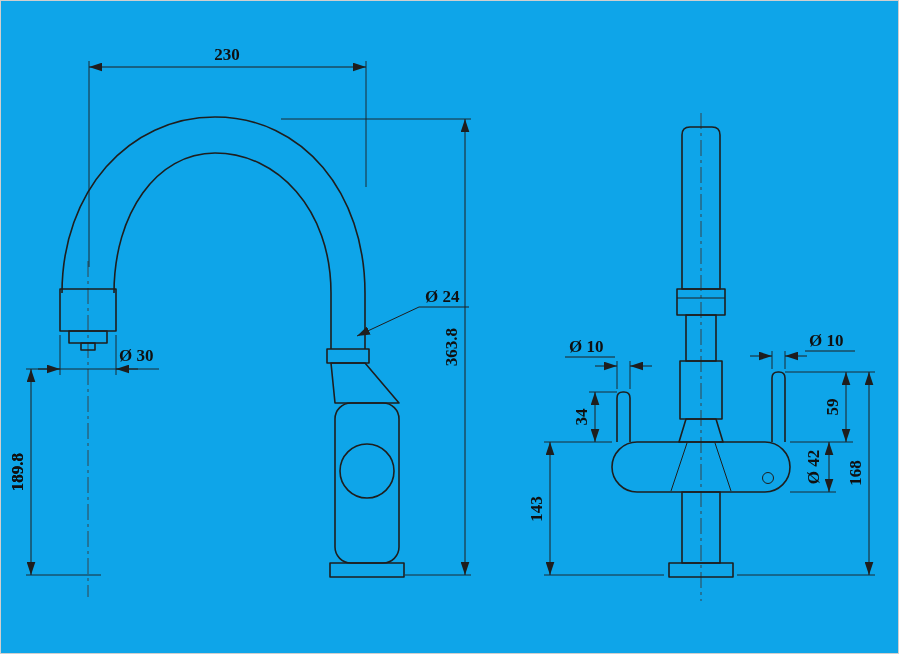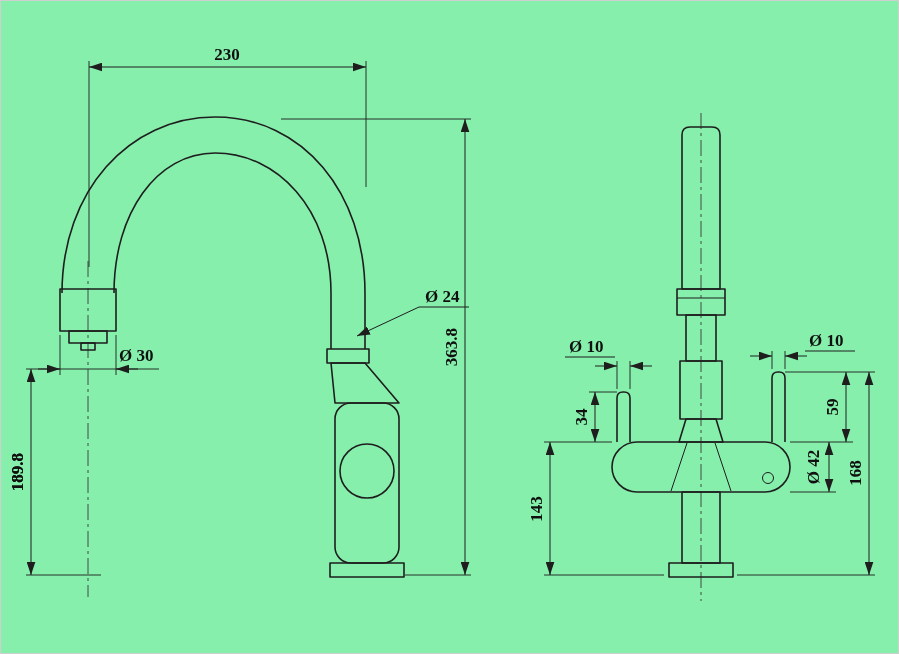--- a/index.html
+++ b/index.html
@@ -1,16 +1,16 @@
 <!DOCTYPE html>
 <html><head>
 <meta charset="utf-8">
 <style>
   html,body{margin:0;padding:0;background:#fff;}
-  .page{width:899px;height:654px;position:relative;background:#86efac;border:1px solid #cfcfcf;box-sizing:border-box;overflow:hidden;}
+  .page{width:899px;height:654px;position:relative;background:#0ea5e9;border:1px solid #cfcfcf;box-sizing:border-box;overflow:hidden;}
   svg{display:block;}
   .ol{fill:none;stroke:#1e1e1e;stroke-width:1.6;stroke-linejoin:round;}
   .thin{fill:none;stroke:#1e1e1e;stroke-width:1;}
   .dim{fill:none;stroke:#1e1e1e;stroke-width:1;}
   .ext{fill:none;stroke:#1e1e1e;stroke-width:0.9;}
   .cl{fill:none;stroke:#3a3a3a;stroke-width:0.9;stroke-dasharray:16 4 3 4;}
   .dtx{font-family:"Liberation Serif",serif;font-weight:bold;font-size:17px;fill:#101010;}
 </style>
 </head>
 <body>

